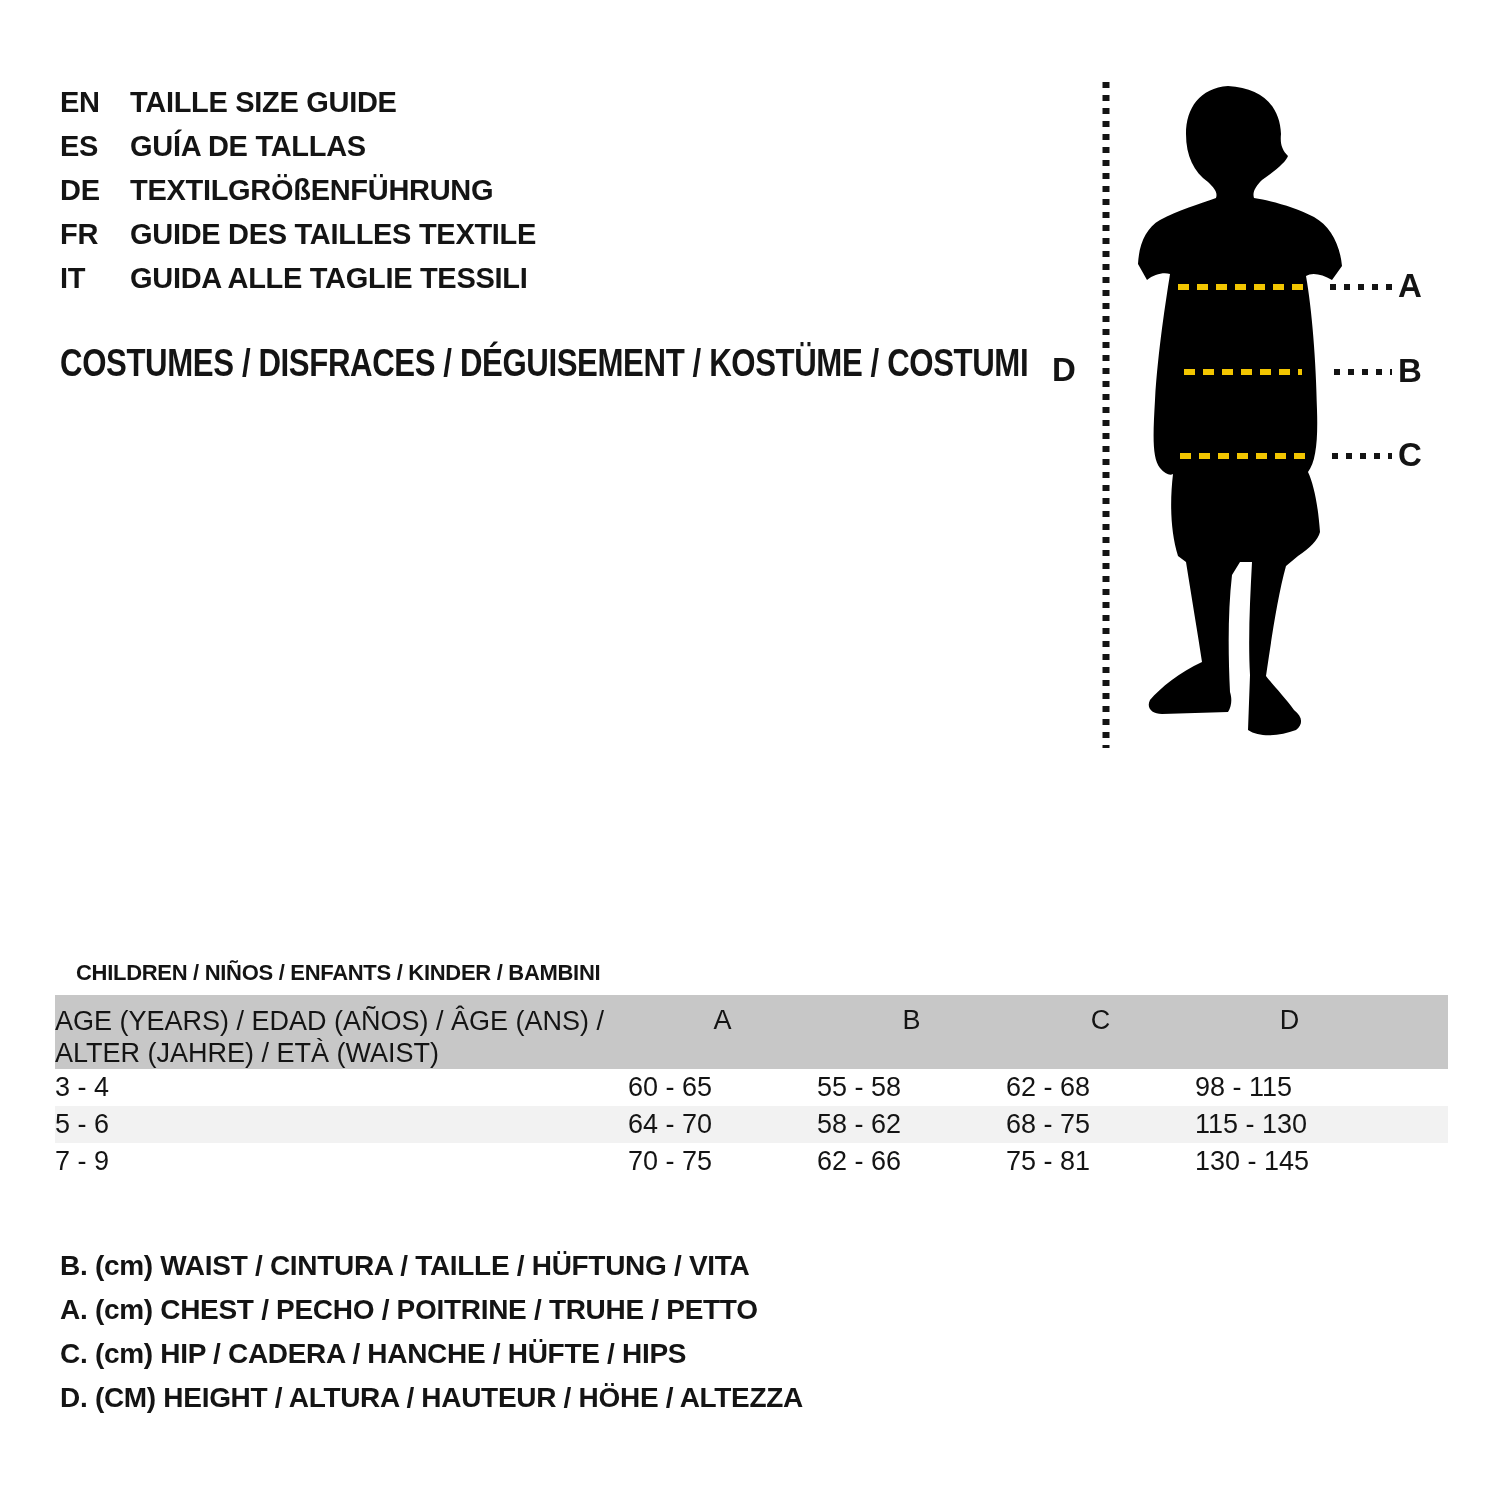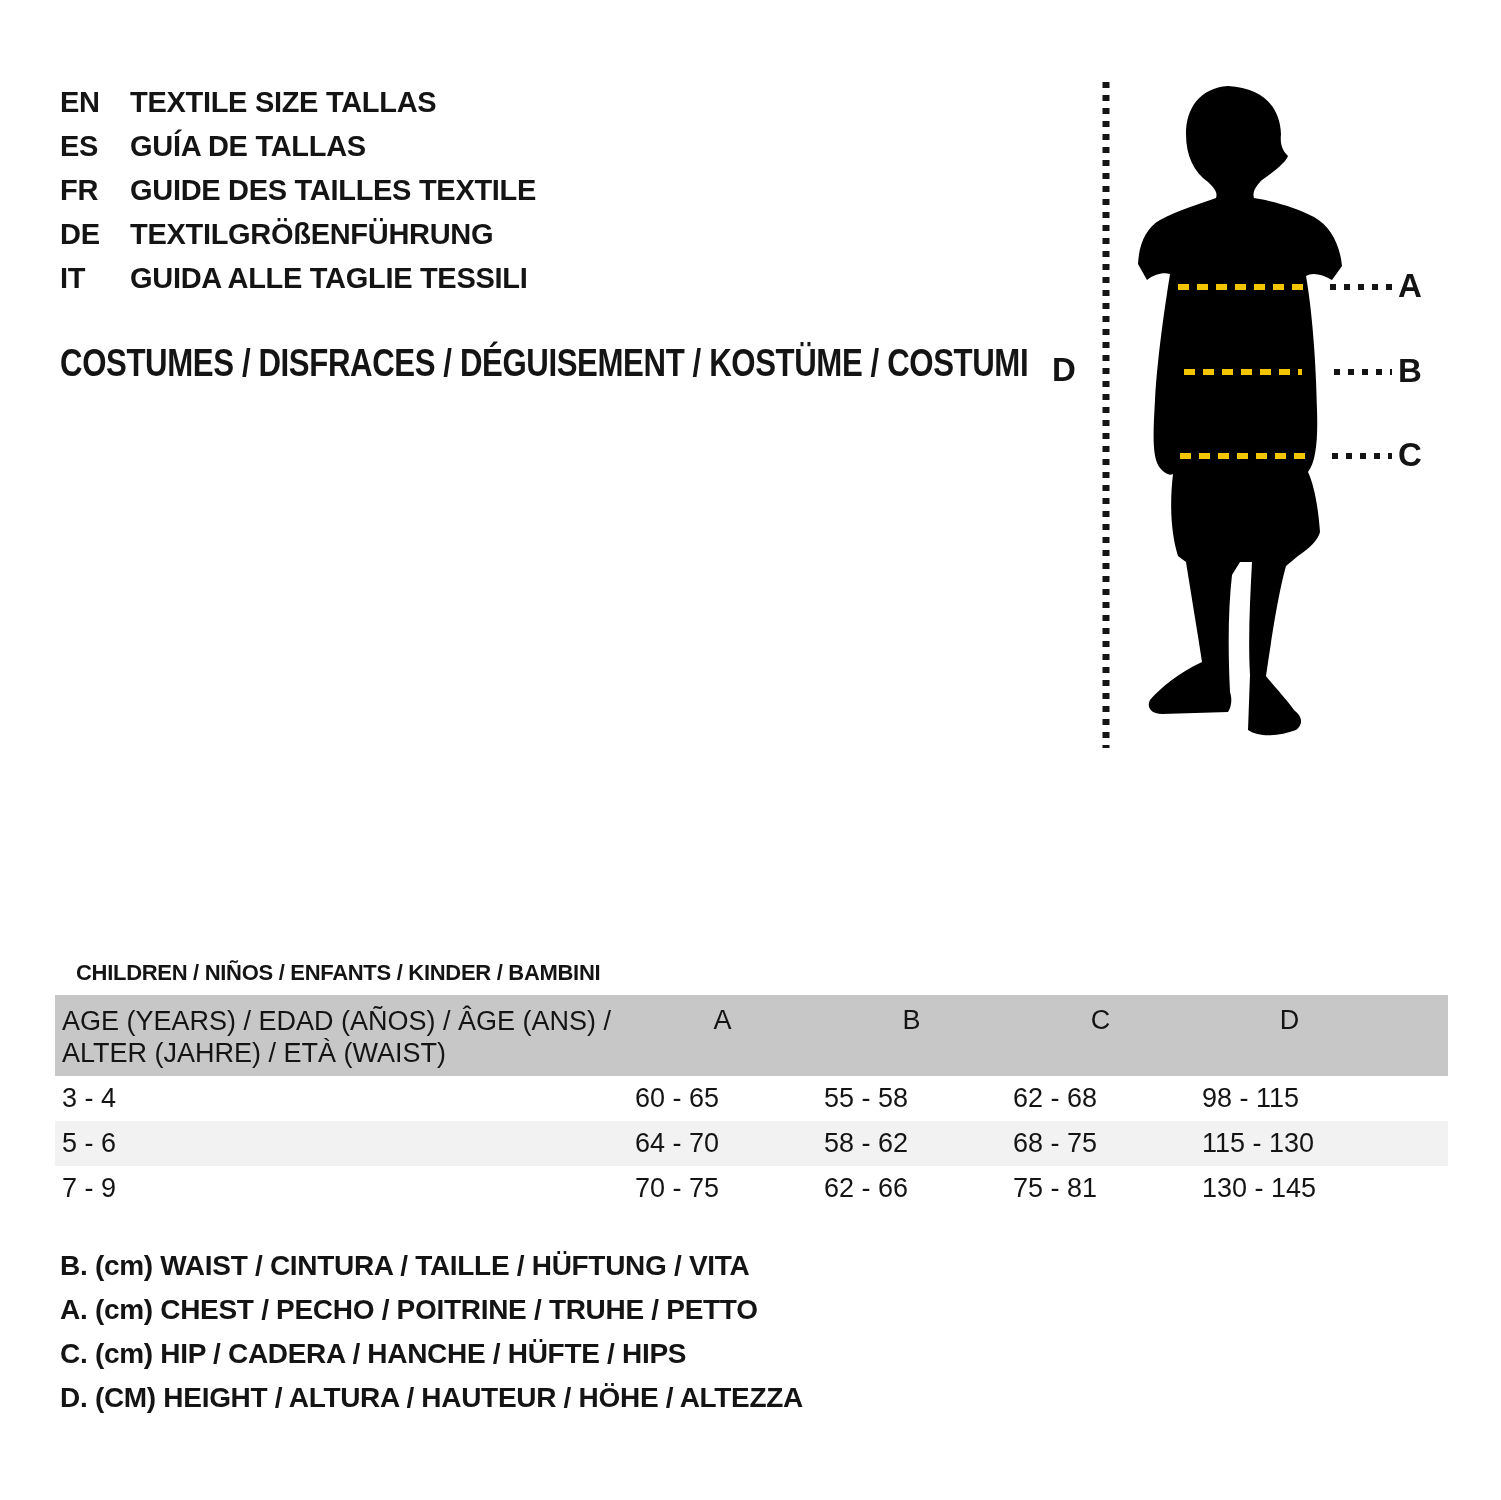--- a/index.html
+++ b/index.html
@@ -28,21 +28,21 @@
   .marker-a{left:1398px;top:268px;}
   .marker-b{left:1398px;top:353px;}
   .marker-c{left:1398px;top:437px;}
   .marker-d{left:1052px;top:352px;}
   
   .children-heading{position:absolute;left:60px;top:944px;margin:16px;font-size:22px;font-weight:600;letter-spacing:-0.3px;white-space:nowrap;}
   .size-table{
     position:absolute;left:55px;top:995px;width:1393px;
     border-collapse:collapse;table-layout:fixed;font-size:27px;
   }
-  .size-table th,.size-table td{box-sizing:border-box;font-weight:normal;padding:7px;margin-left:36px;}
+  .size-table th,.size-table td{box-sizing:border-box;font-weight:normal;padding:0;margin-left:36px;}
   .size-table thead th{
     background:var(--table-header-bg,#c7c7c7);height:67px;vertical-align:top;padding-top:10px;
   }
   .th-age{text-align:left;padding-left:9px;line-height:32px;}
   .th-letter{text-align:center;}
   .size-table tbody td{height:37px;}
   .td-age{text-align:left;padding-left:9px;}
   .td-val{}
   .size-table tbody tr.alt{background:var(--table-row-alt-bg,#f2f2f2);}
   
@@ -50,33 +50,33 @@
   .legend-row{height:44px;line-height:44px;font-size:28px;font-weight:600;letter-spacing:-0.3px;white-space:nowrap;}
 </style>
 </head>
 <body>
 
 <div class="canvas">
 
   <section class="lang-block">
     <div class="lang-row">
       <span class="lang-code">EN</span>
-      <span class="lang-label">TEXTILE SIZE TALLAS</span>
+      <span class="lang-label">TAILLE SIZE GUIDE</span>
     </div>
     <div class="lang-row">
       <span class="lang-code">ES</span>
       <span class="lang-label">GUÍA DE TALLAS</span>
     </div>
     <div class="lang-row">
+      <span class="lang-code">DE</span>
+      <span class="lang-label">TEXTILGRÖßENFÜHRUNG</span>
+    </div>
+    <div class="lang-row">
       <span class="lang-code">FR</span>
       <span class="lang-label">GUIDE DES TAILLES TEXTILE</span>
-    </div>
-    <div class="lang-row">
-      <span class="lang-code">DE</span>
-      <span class="lang-label">TEXTILGRÖßENFÜHRUNG</span>
     </div>
     <div class="lang-row">
       <span class="lang-code">IT</span>
       <span class="lang-label">GUIDA ALLE TAGLIE TESSILI</span>
     </div>
   </section>
 
   <h1 class="costumes">COSTUMES / DISFRACES / DÉGUISEMENT / KOSTÜME / COSTUMI</h1>
 
   <svg class="figure-svg" viewBox="1040 60 420 700" aria-hidden="true">

